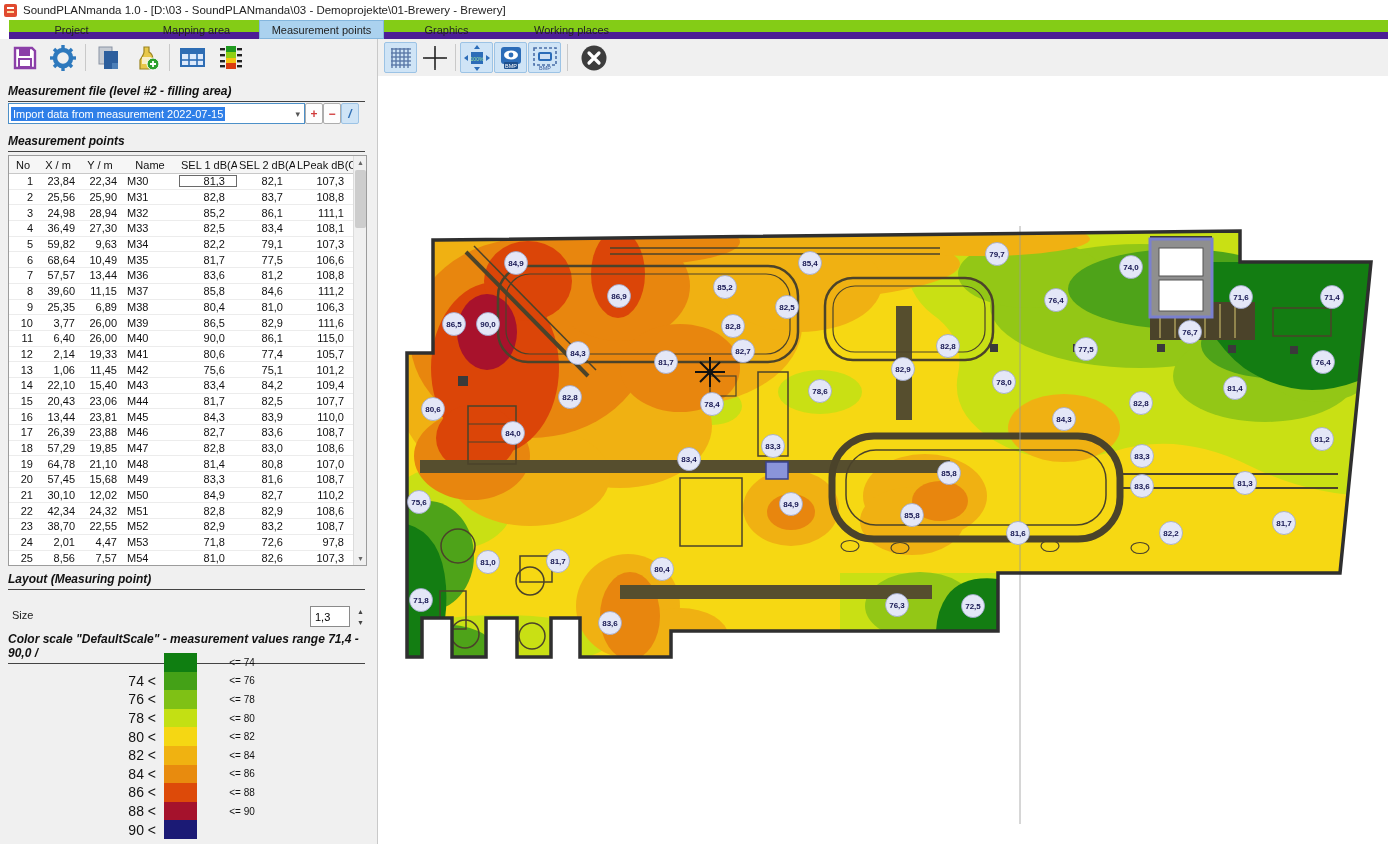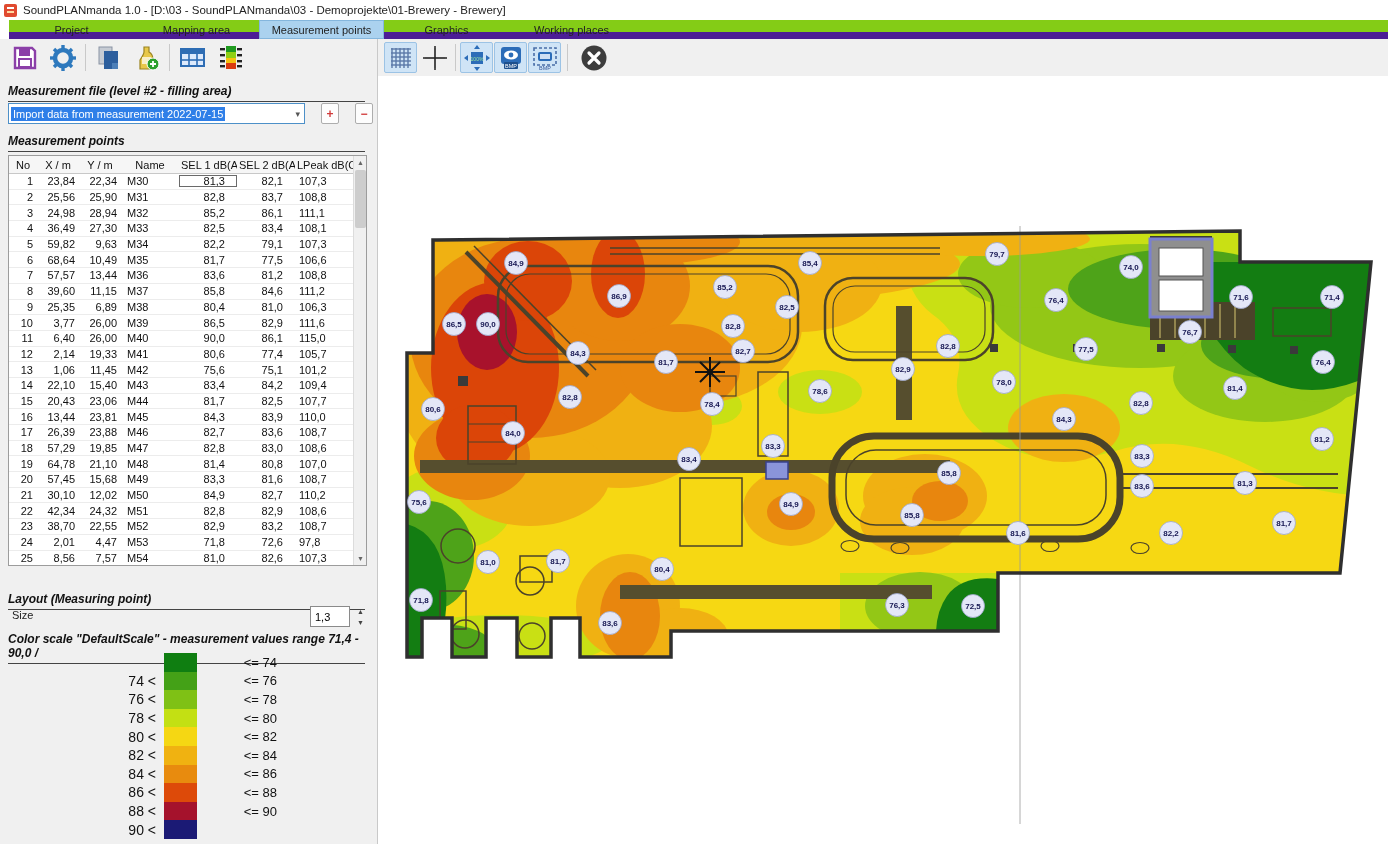--- a/index.html
+++ b/index.html
@@ -20,61 +20,61 @@
   #toolbar{position:absolute;left:0;top:39px;width:1388px;height:37px;background:#f0f0f0;}
   .tbtn{position:absolute;top:3px;width:33px;height:31px;display:flex;align-items:center;justify-content:center;border-radius:2px;}
   .tbtn.blue{background:#cfe4f6;border:1px solid #9cc3e5;}
   .tsep{position:absolute;top:5px;width:1px;height:27px;background:#c9c9c9;}
   #vdivider{position:absolute;left:377px;top:39px;width:1px;height:805px;background:#c9c9c9;}
 
   
   #panel{position:absolute;left:0;top:76px;width:377px;height:768px;background:#f0f0f0;}
   .sect-h{position:absolute;left:8px;width:357px;font-size:12px;font-weight:bold;color:#111;border-bottom:1px solid #444;padding-bottom:3px;font-style:italic;}
   
-  #combo-row{position:absolute;left:8px;top:27px;width:418px;height:21px;display:flex;gap:16px;}
+  #combo-row{position:absolute;left:8px;top:27px;width:418px;height:21px;display:flex;gap:0;}
   #combo{width:297px;height:21px;background:#fff;border:1px solid #4d90c8;display:flex;align-items:center;justify-content:space-between;padding:0 4px 0 2px;}
   #combo .val{font-size:11px;background:#2f7fe8;color:#fff;padding:1px 2px;white-space:nowrap;overflow:hidden;}
   #combo .arr{font-size:9px;color:#555;}
   .mini-btn{width:18px;height:21px;background:#fdfdfd;border:1px solid #adadad;font-size:12px;font-weight:bold;display:flex;align-items:center;justify-content:center;border-radius:2px;}
   .mini-btn.red{color:#d03a3a;}
   .mini-btn.edit{background:#cfe4f6;border-color:#9cc3e5;color:#2f6fb5;font-style:italic;}
 
   
   #mp-table{position:absolute;left:8px;top:79px;width:359px;height:411px;background:#fff;border:1px solid #9c9c9c;overflow:hidden;}
   #mp-grid{position:absolute;left:0;top:0;width:345px;}
   .trow{display:flex;height:15.7px;align-items:center;}
   .trow.head{height:18px;background:#f6f6f6;border-bottom:1px solid #c8c8c8;}
   .tcell{font-size:11px;color:#111;padding:0 4px;white-space:nowrap;overflow:hidden;}
   .c0{width:28px;text-align:right;}
   .c1{width:42px;text-align:right;}
   .c2{width:42px;text-align:right;}
   .c3{width:58px;text-align:left;padding-left:6px;}
   .c4{width:58px;text-align:right;padding-right:12px;}
   .c5{width:58px;text-align:right;padding-right:12px;}
-  .c6{width:59px;padding-right:16px;}
+  .c6{width:59px;text-align:right;padding-right:10px;}
   .trow.head .tcell{text-align:center;padding:0 2px;}
   .trow:not(.head){border-bottom:1px solid #ececec;}
   .cell-focus{outline:1px solid #6a6a6a;outline-offset:-1px;}
   #tscroll{position:absolute;right:0;top:0;width:13px;height:409px;background:#f0f0f0;border-left:1px solid #dcdcdc;}
   #tscroll .sarr{position:absolute;left:0;width:13px;height:13px;font-size:7px;color:#666;display:flex;align-items:center;justify-content:center;}
   #tscroll .thumb{position:absolute;left:1px;top:14px;width:11px;height:58px;background:#cdcdcd;border-radius:2px;}
 
   
   #size-row{position:absolute;left:8px;top:530px;width:357px;height:22px;}
   #size-label{position:absolute;left:4px;top:3px;font-size:11px;color:#222;}
   #size-input{position:absolute;left:302px;top:0;width:40px;height:21px;background:#fff;border:1px solid #8a8a8a;font-size:11px;display:flex;align-items:center;padding-left:4px;}
   #size-spin{position:absolute;left:346px;top:0;width:13px;height:21px;display:flex;flex-direction:column;justify-content:space-between;font-size:7px;color:#444;}
   #size-spin div{height:10px;display:flex;align-items:center;justify-content:center;}
 
   
   #legend{position:absolute;left:96px;top:577px;}
   .lrow{display:flex;height:18.6px;align-items:center;}
   .lrow .ll{width:60px;text-align:right;font-size:14px;color:#111;margin-right:8px;}
   .lrow .sw{width:33px;height:18.6px;}
-  .lrow .rl{width:70px;text-align:right;font-size:13px;color:#111;margin-left:10px;}
+  .lrow .rl{width:70px;text-align:center;font-size:10px;color:#111;margin-left:10px;}
 
   
   #map-area{position:absolute;left:378px;top:76px;width:1010px;height:768px;background:#fff;}
   #map-svg{position:absolute;left:2px;top:0;}
   .icon-svg{display:block;}
 </style>
 </head>
 <body>
 
 <div id="app">
@@ -488,21 +488,21 @@
             <div class="tcell c6">107,3</div>
           </div>
         </div>
       <div id="tscroll">
         <div class="sarr" style="top:0">▲</div>
         <div class="thumb"></div>
         <div class="sarr" style="bottom:0">▼</div>
       </div>
     </div>
 
-    <div class="sect-h" style="top:516px">Layout (Measuring point)</div>
+    <div class="sect-h" style="top:496px">Layout (Measuring point)</div>
     <div id="size-row">
       <div id="size-label">Size</div>
       <div id="size-input">1,3</div>
       <div id="size-spin">
           <div>▲</div>
           <div>▼</div>
         </div>
     </div>
 
     <div class="sect-h" style="top:556px">Color scale "DefaultScale" - measurement values range 71,4 - 90,0 /</div>

